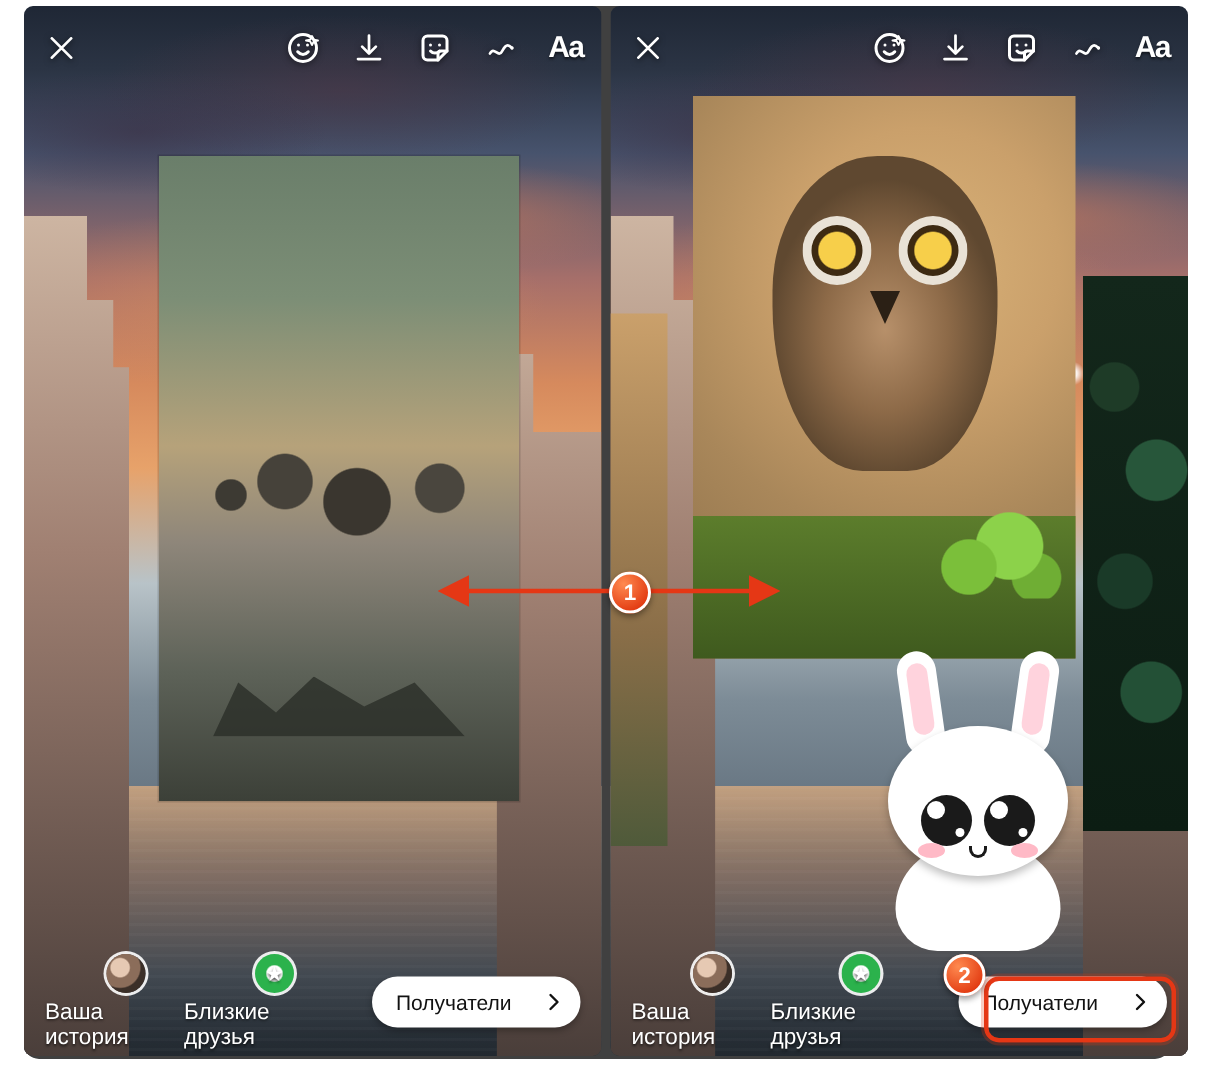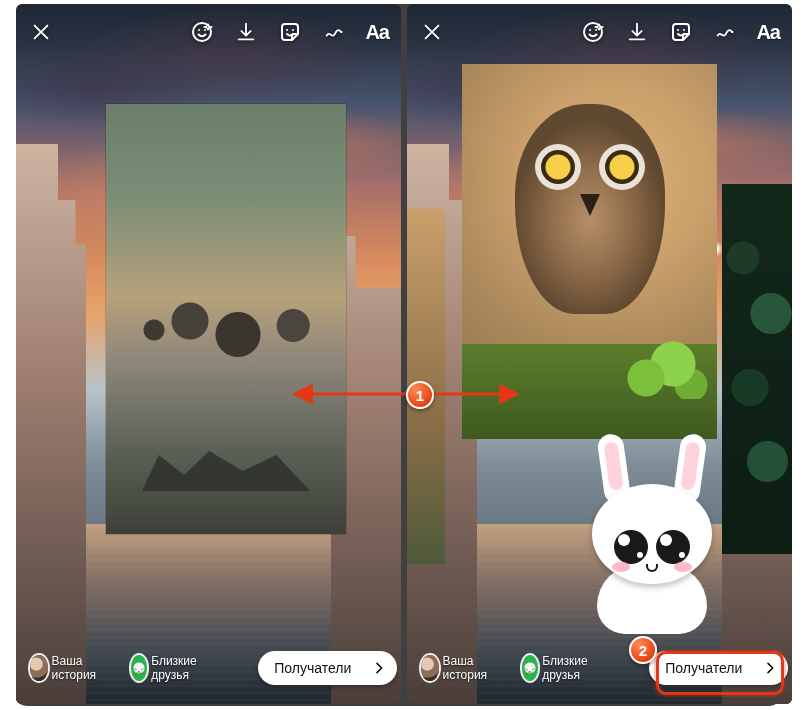--- a/index.html
+++ b/index.html
@@ -159,21 +159,21 @@
             display:flex; align-items:center; color:#fff; padding:0 12px; gap:18px;}
   .toolbar .spacer{flex:1;}
   .ico{ width:26px; height:26px; display:flex; align-items:center; justify-content:center;
         filter: drop-shadow(0 1px 2px rgba(0,0,0,.6)); cursor:pointer;}
   .ico svg{stroke:#fff; fill:none; stroke-width:2; stroke-linecap:round; stroke-linejoin:round;}
   .aa{font-weight:700; font-size:20px; color:#fff; letter-spacing:-1px; text-shadow:0 1px 2px rgba(0,0,0,.6); cursor:pointer;}
 
   
   .bottom{ position:absolute; left:0; right:0; bottom:10px; height:52px;
            display:flex; align-items:center; gap:26px; padding:0 14px; color:#fff; }
-  .dest{ display:flex; align-items:center; gap:4px; font-size:12px;
+  .dest{ display:flex; flex-direction:column; align-items:flex-end; gap:4px; font-size:15px;
          text-shadow:0 1px 2px rgba(0,0,0,.7); cursor:pointer;}
   .avatar{ width:26px;height:26px;border-radius:50%; background:
            radial-gradient(circle at 35% 35%, #e6c9b3 0 6px, #8b6d5a 7px 13px, #3b2f28 14px);
            box-shadow:0 0 0 2px rgba(255,255,255,.9);}
   .cf-badge{ width:26px;height:26px;border-radius:50%;
              background:radial-gradient(circle at 50% 50%, #fff 0 5px, transparent 6px), #2bb24c;
              position:relative; box-shadow:0 0 0 2px rgba(255,255,255,.9);}
   .cf-badge::after{content:"★"; position:absolute; inset:0; display:flex; align-items:center; justify-content:center;
                    color:#fff; font-size:14px;}
   .bottom .spacer{flex:1;}

